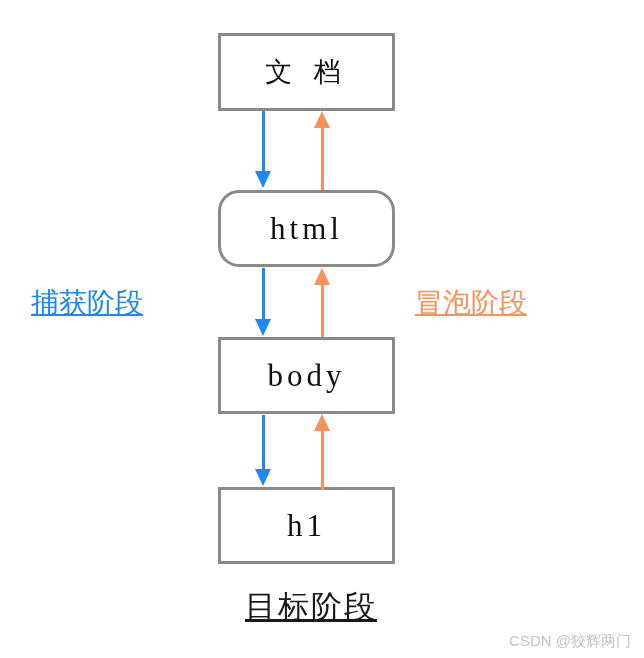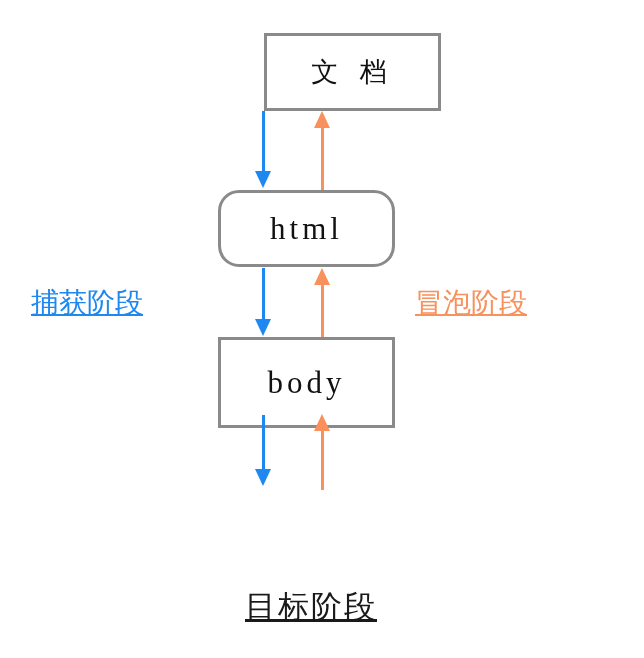--- a/index.html
+++ b/index.html
@@ -18,23 +18,23 @@
     position: absolute;
     left: 218px;
     width: 177px;
     box-sizing: border-box;
     border: 3px solid var(--box-border, #8a8a8a);
     background: #ffffff;
     display: flex;
     align-items: center;
     justify-content: center;
   }
-  .node-doc  { top: 33px;  height: 78px; margin-left: 46px; }
+  .node-doc  { top: 33px;  height: 78px; }
   .node-html { top: 190px; height: 77px; border-radius: 21px; }
-  .node-body { top: 337px; height: 91px; }
+  .node-body { top: 337px; height: 77px; }
   .node-h1   { top: 487px; height: 77px; }
 
   .node-label {
     font-family: "Liberation Serif", serif;
     font-size: 31px;
     letter-spacing: 4px;
     color: #111111;
     white-space: pre;
   }
   .node-label.cjk {
@@ -105,20 +105,23 @@
 
   <div class="node node-doc">
     <span class="node-label cjk">文 档</span>
   </div>
   <div class="node node-html">
     <span class="node-label">html</span>
   </div>
   <div class="node node-body">
     <span class="node-label">body</span>
   </div>
+  <div class="node node-h1">
+    <span class="node-label">h1</span>
+  </div>
 
   <div class="arrow arrow-down capture-x gap1-down">
     <div class="shaft"></div>
     <div class="head"></div>
   </div>
   <div class="arrow arrow-down capture-x gap2-down">
     <div class="shaft"></div>
     <div class="head"></div>
   </div>
   <div class="arrow arrow-down capture-x gap3-down">
@@ -136,14 +139,15 @@
   </div>
   <div class="arrow arrow-up bubble-x gap3-up">
     <div class="head"></div>
     <div class="shaft"></div>
   </div>
 
   <div class="phase-label label-capture">捕获阶段</div>
   <div class="phase-label label-target">目标阶段</div>
   <div class="phase-label label-bubble">冒泡阶段</div>
 
+  <div class="watermark">CSDN @狡辉两门</div>
 
 </div>
 
 </body></html>

